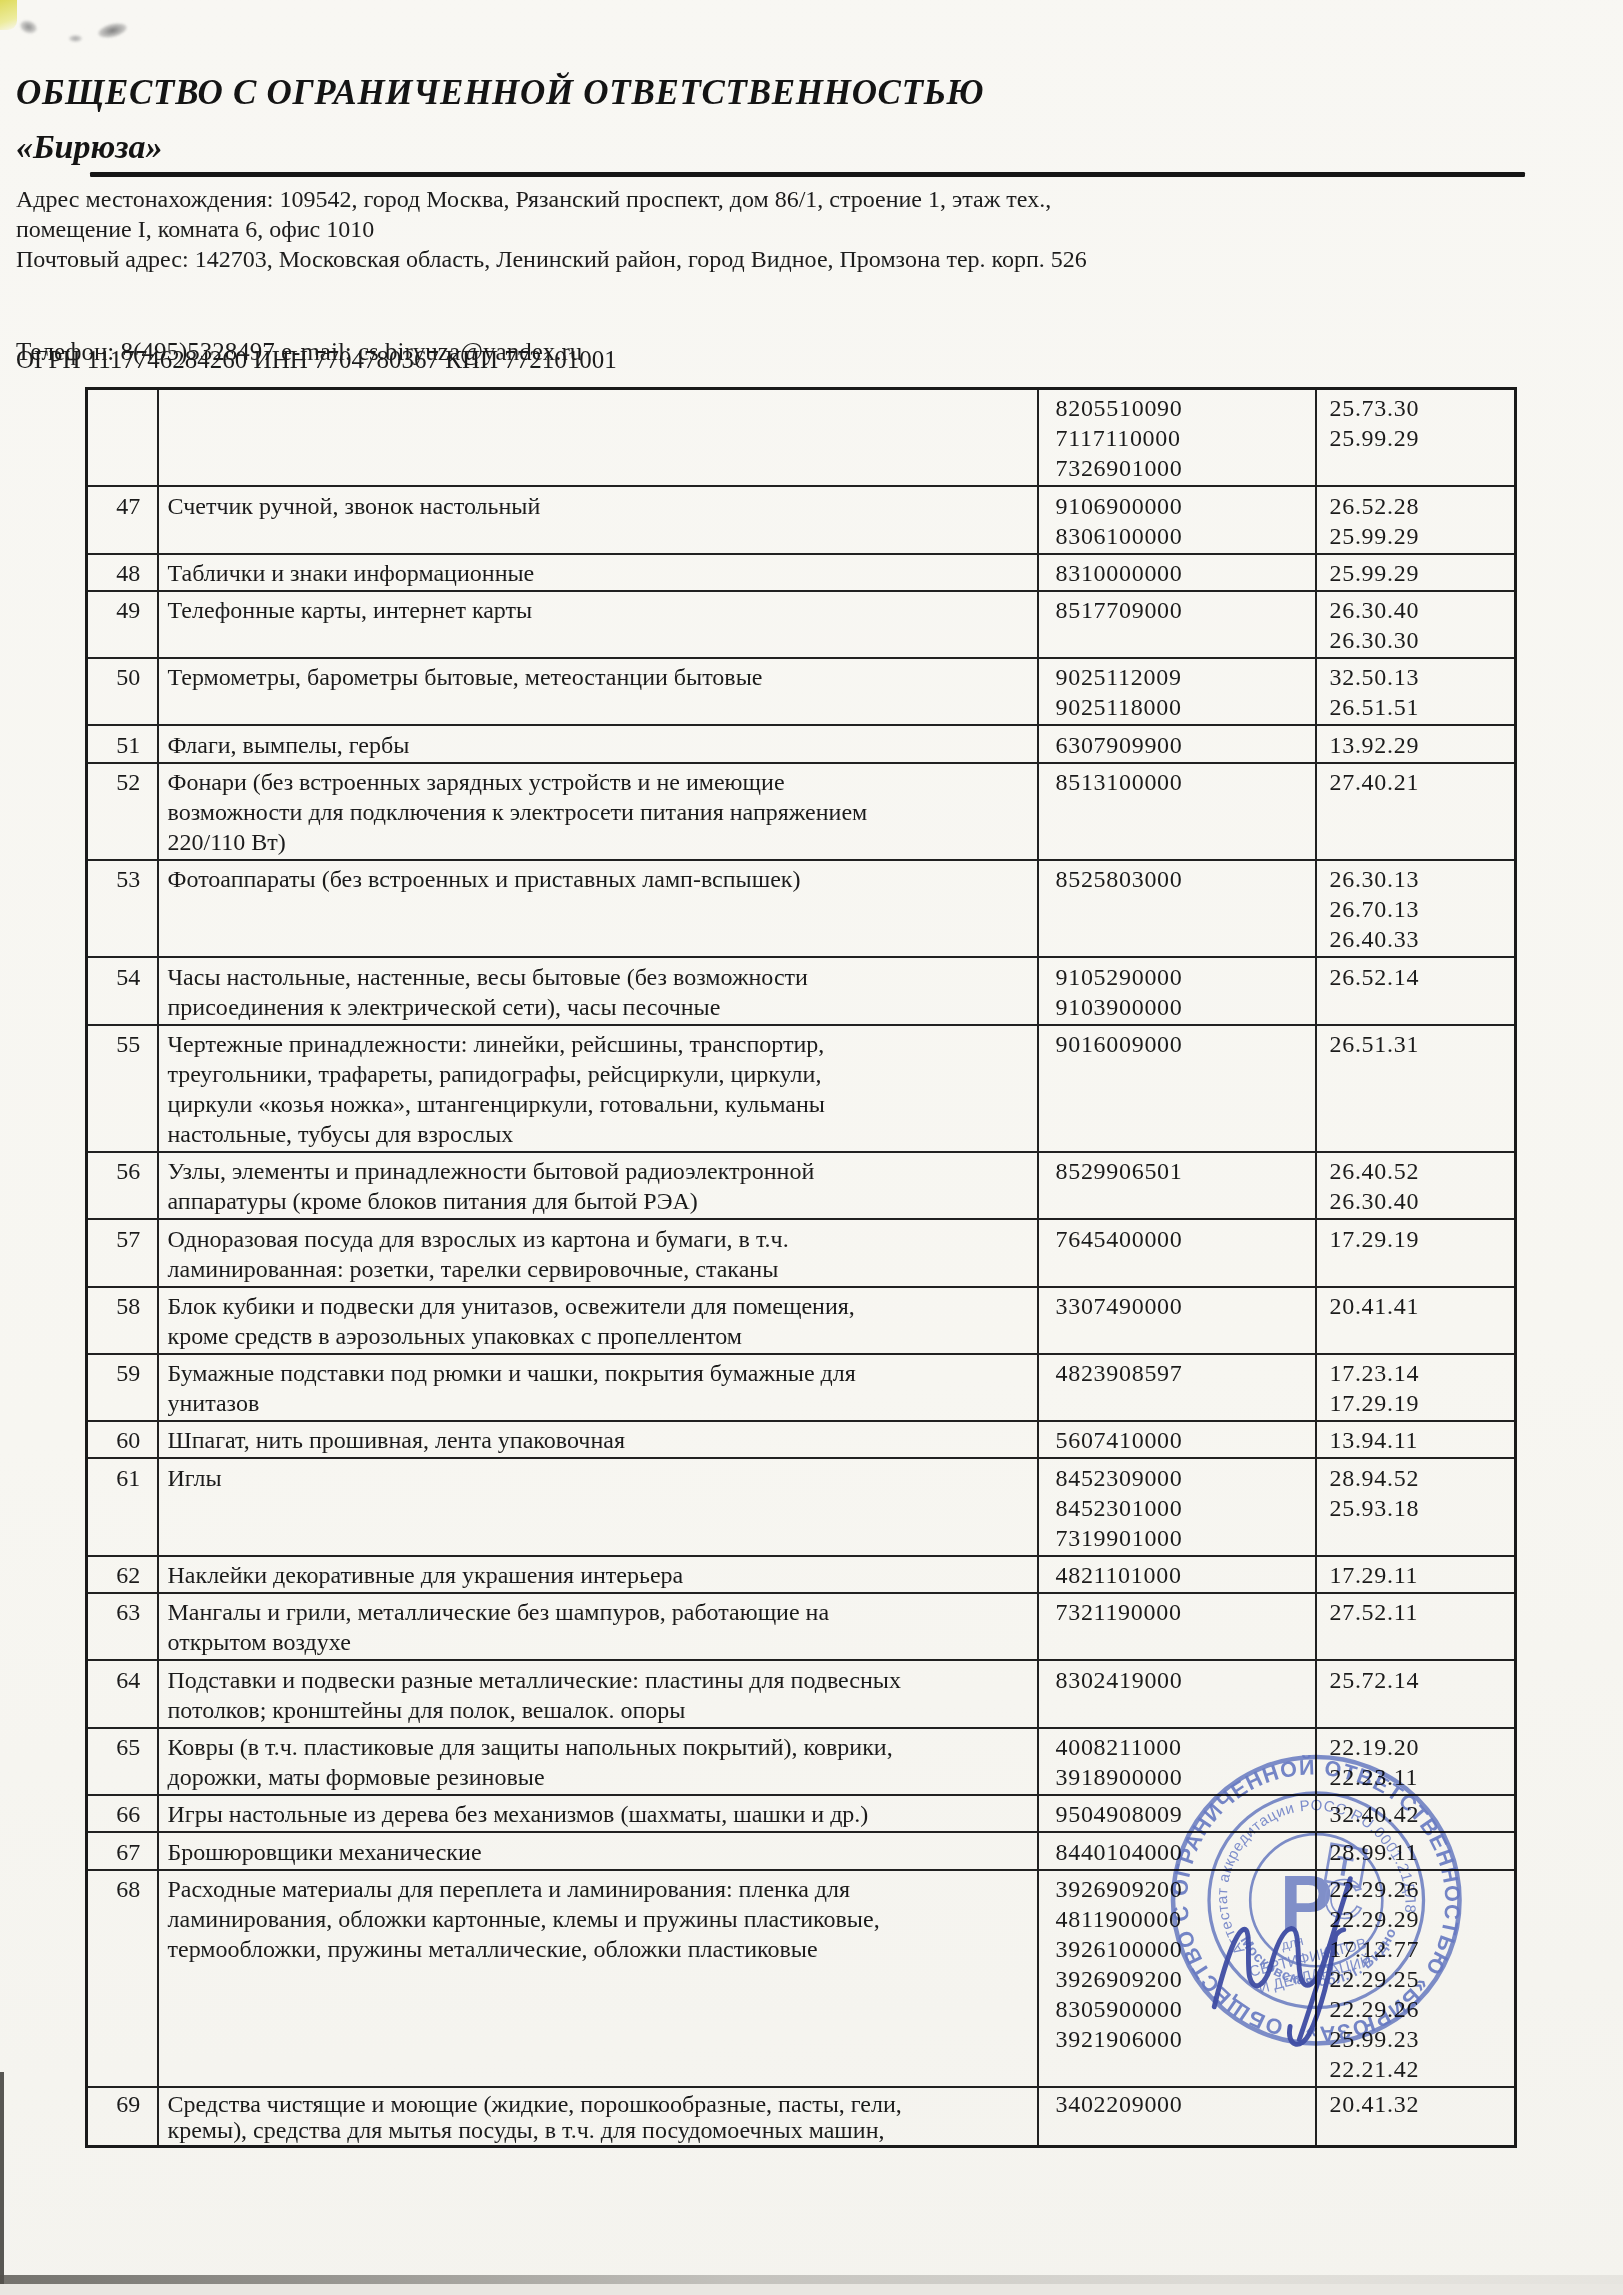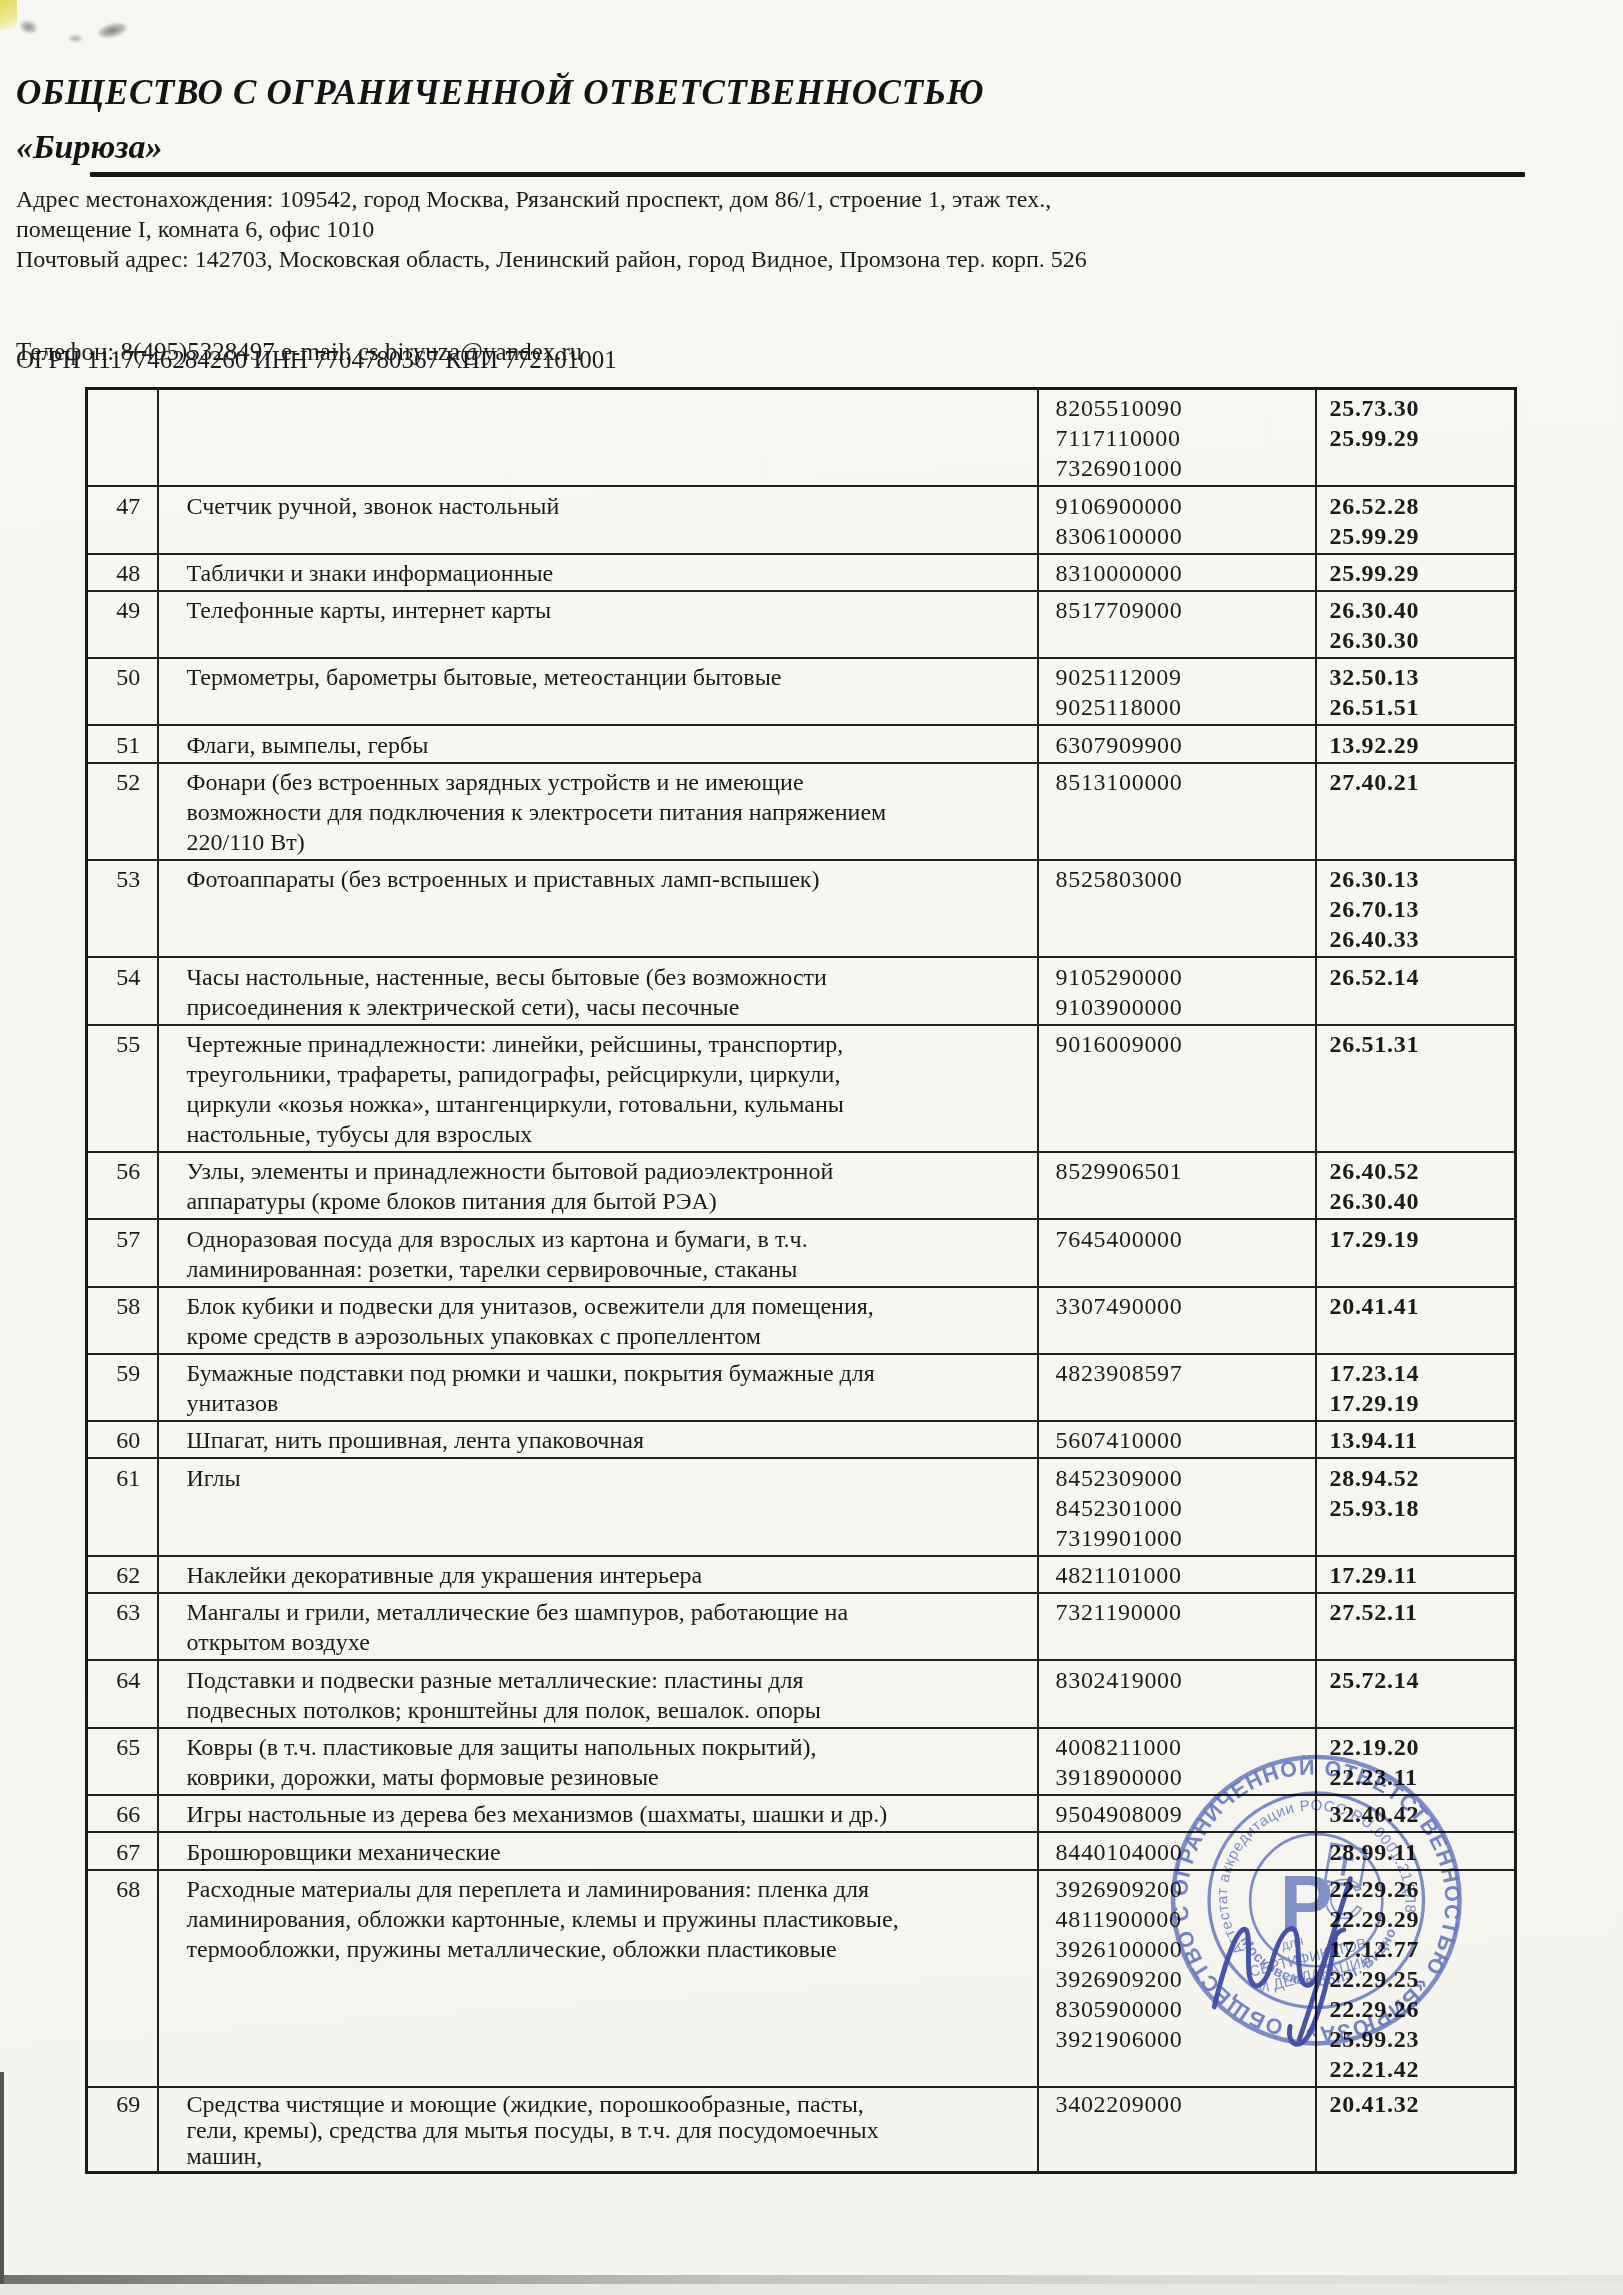--- a/index.html
+++ b/index.html
@@ -22,23 +22,23 @@
   .phone{top:338px;font-size:25px;}
 
   table.cat{
     position:absolute;top:387px;left:85px;width:1429px;
     border-collapse:collapse;table-layout:fixed;
     font-size:24px;line-height:30px;color:#1b1b1b;
   }
   table.cat{border:3.3px solid #1a1a1a;}
   table.cat td{border:2px solid #212121;vertical-align:top;padding-top:3.3px;padding-bottom:2px;}
   td.c-num{text-align:center;padding-left:16px;padding-right:3.9px;}
-  td.c-desc{padding-left:28px;padding-right:134px;}
+  td.c-desc{padding-left:9px;padding-right:134px;}
   td.c-code{padding-left:17px;letter-spacing:0.7px;}
-  td.c-cls{padding-left:13px;letter-spacing:0.7px;font-weight:bold;}
+  td.c-cls{padding-left:13px;letter-spacing:0.7px;}
   table.cat tr:last-child td{line-height:26px;}
 
   
   .stamp-wrap{left:1158px;top:1740px;width:327px;height:327px;mix-blend-mode:multiply;pointer-events:none;}
 
   
   .corner-yellow{left:0;top:0;width:17px;height:30px;
     background:linear-gradient(160deg,#dcd84d 0%,#eceb96 65%,rgba(240,238,160,0) 100%);
     border-radius:0 0 9.2px 0;opacity:.92;}
   .smudge{border-radius:50%;filter:blur(1px);}

